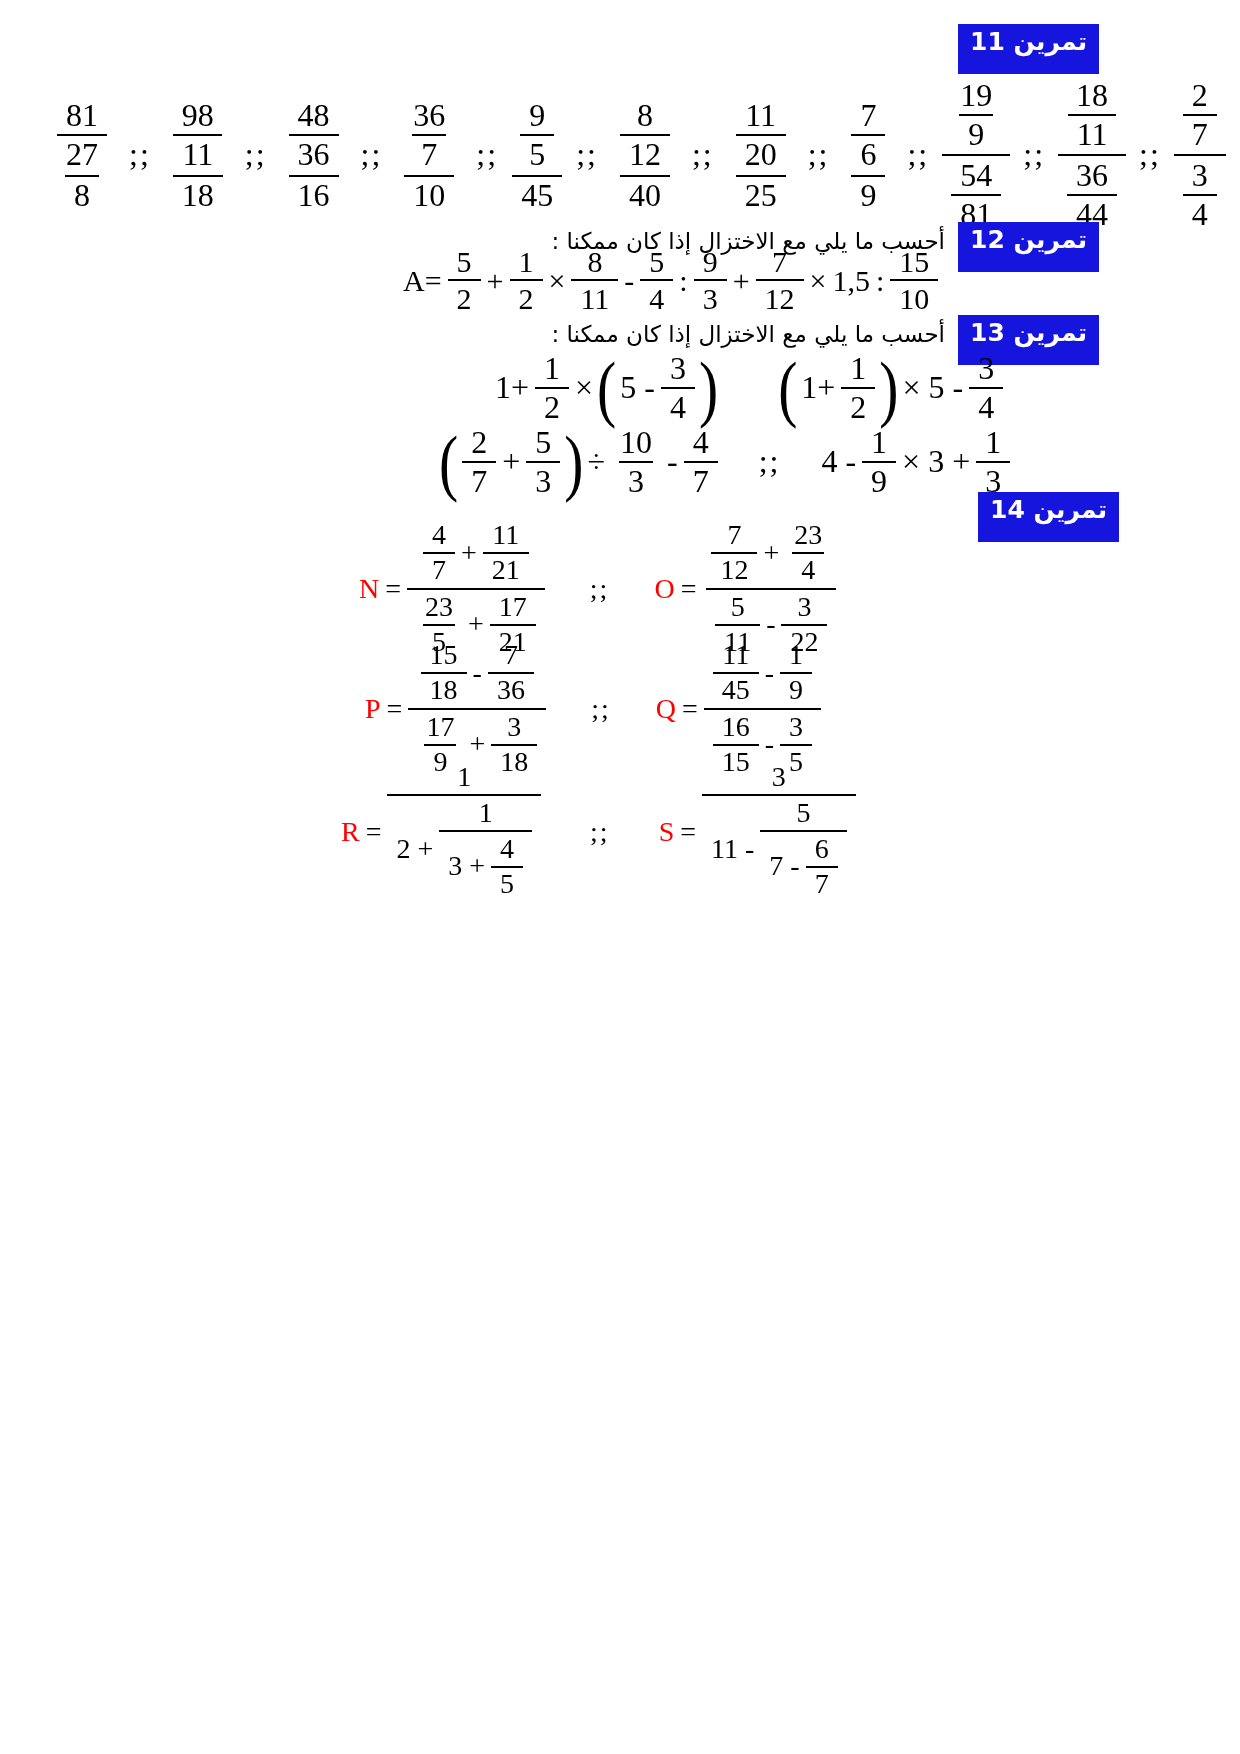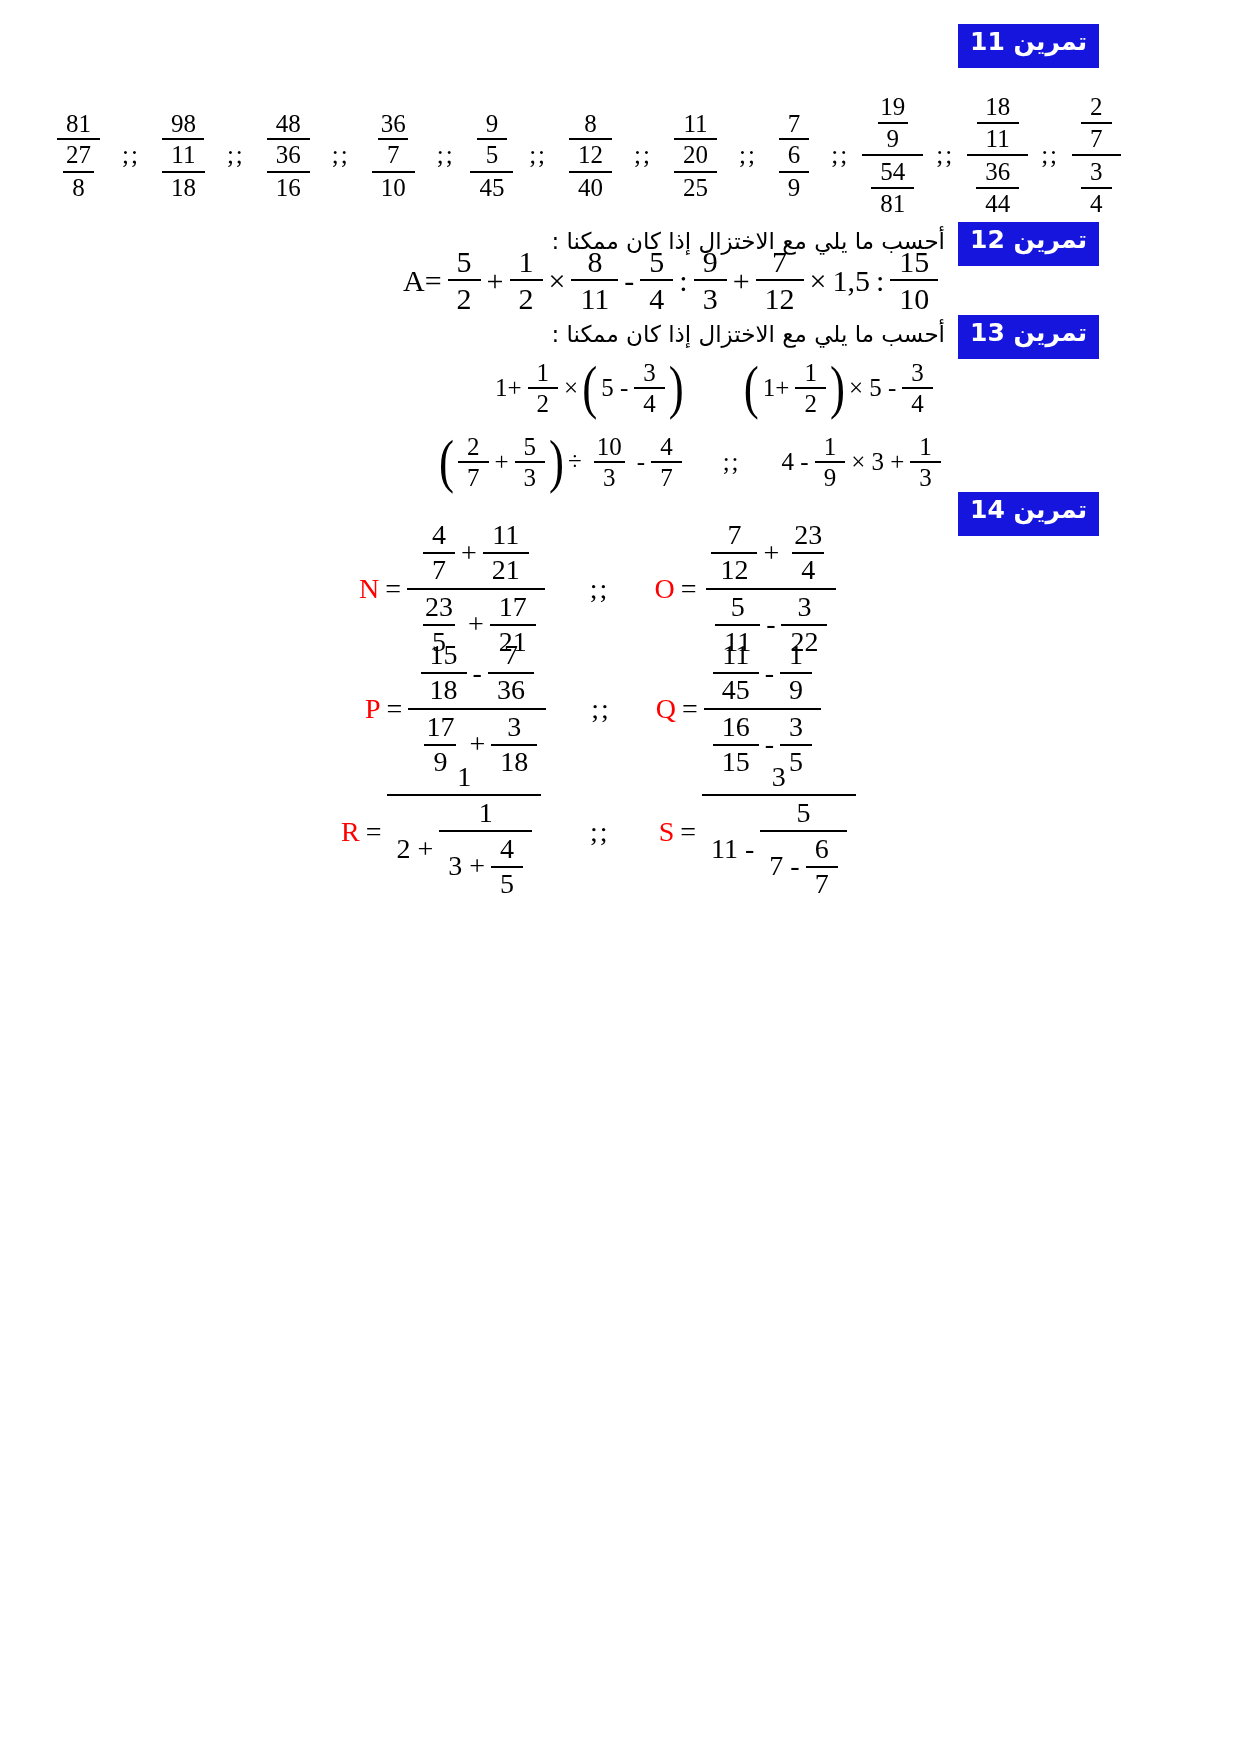--- a/index.html
+++ b/index.html
@@ -14,21 +14,21 @@
   }
   
   .ex-header{
     position:absolute;
     background:var(--header-bg,#1515dd);
     color:var(--header-fg,#ffffff);
     font-family:"DejaVu Sans",sans-serif;
     font-weight:bold;
     font-size:25px;
     line-height:1.2;
-    padding:3px 12px 11px 12px;
+    padding:3px 12px 17px 12px;
     min-width:92px;
     text-align:right;
     direction:rtl;
     white-space:nowrap;
   }
   
   .instruction{
     position:absolute;
     direction:rtl;
     font-family:"DejaVu Sans",sans-serif;
@@ -54,21 +54,21 @@
     display:inline-block;
     font-size:1.8em;
     font-weight:300;
     line-height:0.9;
     transform:scaleY(1.3);
     transform-origin:center;
     padding:0 1px;
   }
   .red{color:var(--accent,#ff0000);}
   
-  .f29{font-size:25px;}
+  .f29{font-size:32px;}
   .f30{font-size:30px;}
   .f28{font-size:28px;}
   .row-spread{justify-content:space-between;}
 </style>
 </head>
 <body>
 
 <div class="page" style="--header-bg: #1515dd; --header-fg: #ffffff; --accent: #ff0000;">
 
   <div class="ex-header" style="left:958px;top:24px;">
@@ -460,21 +460,21 @@
           <span class="m-num">
             <span class="m-text">1</span>
           </span>
           <span class="m-den">
             <span class="m-text">3</span>
           </span>
         </span>
       </span>
     </div>
 
-  <div class="ex-header" style="left:958px;top:492px;">
+  <div class="ex-header" style="left:978px;top:492px;">
     <span>تمرين 14</span>
   </div>
   <div class="math-line f28" style="left:356px;top:530px;height:118px;gap:32px;">
       <span class="m-row">
         <span class="m-text red">N</span>
         <span class="m-text">=</span>
         <span class="m-frac">
           <span class="m-num">
             <span class="m-row">
               <span class="m-frac">

